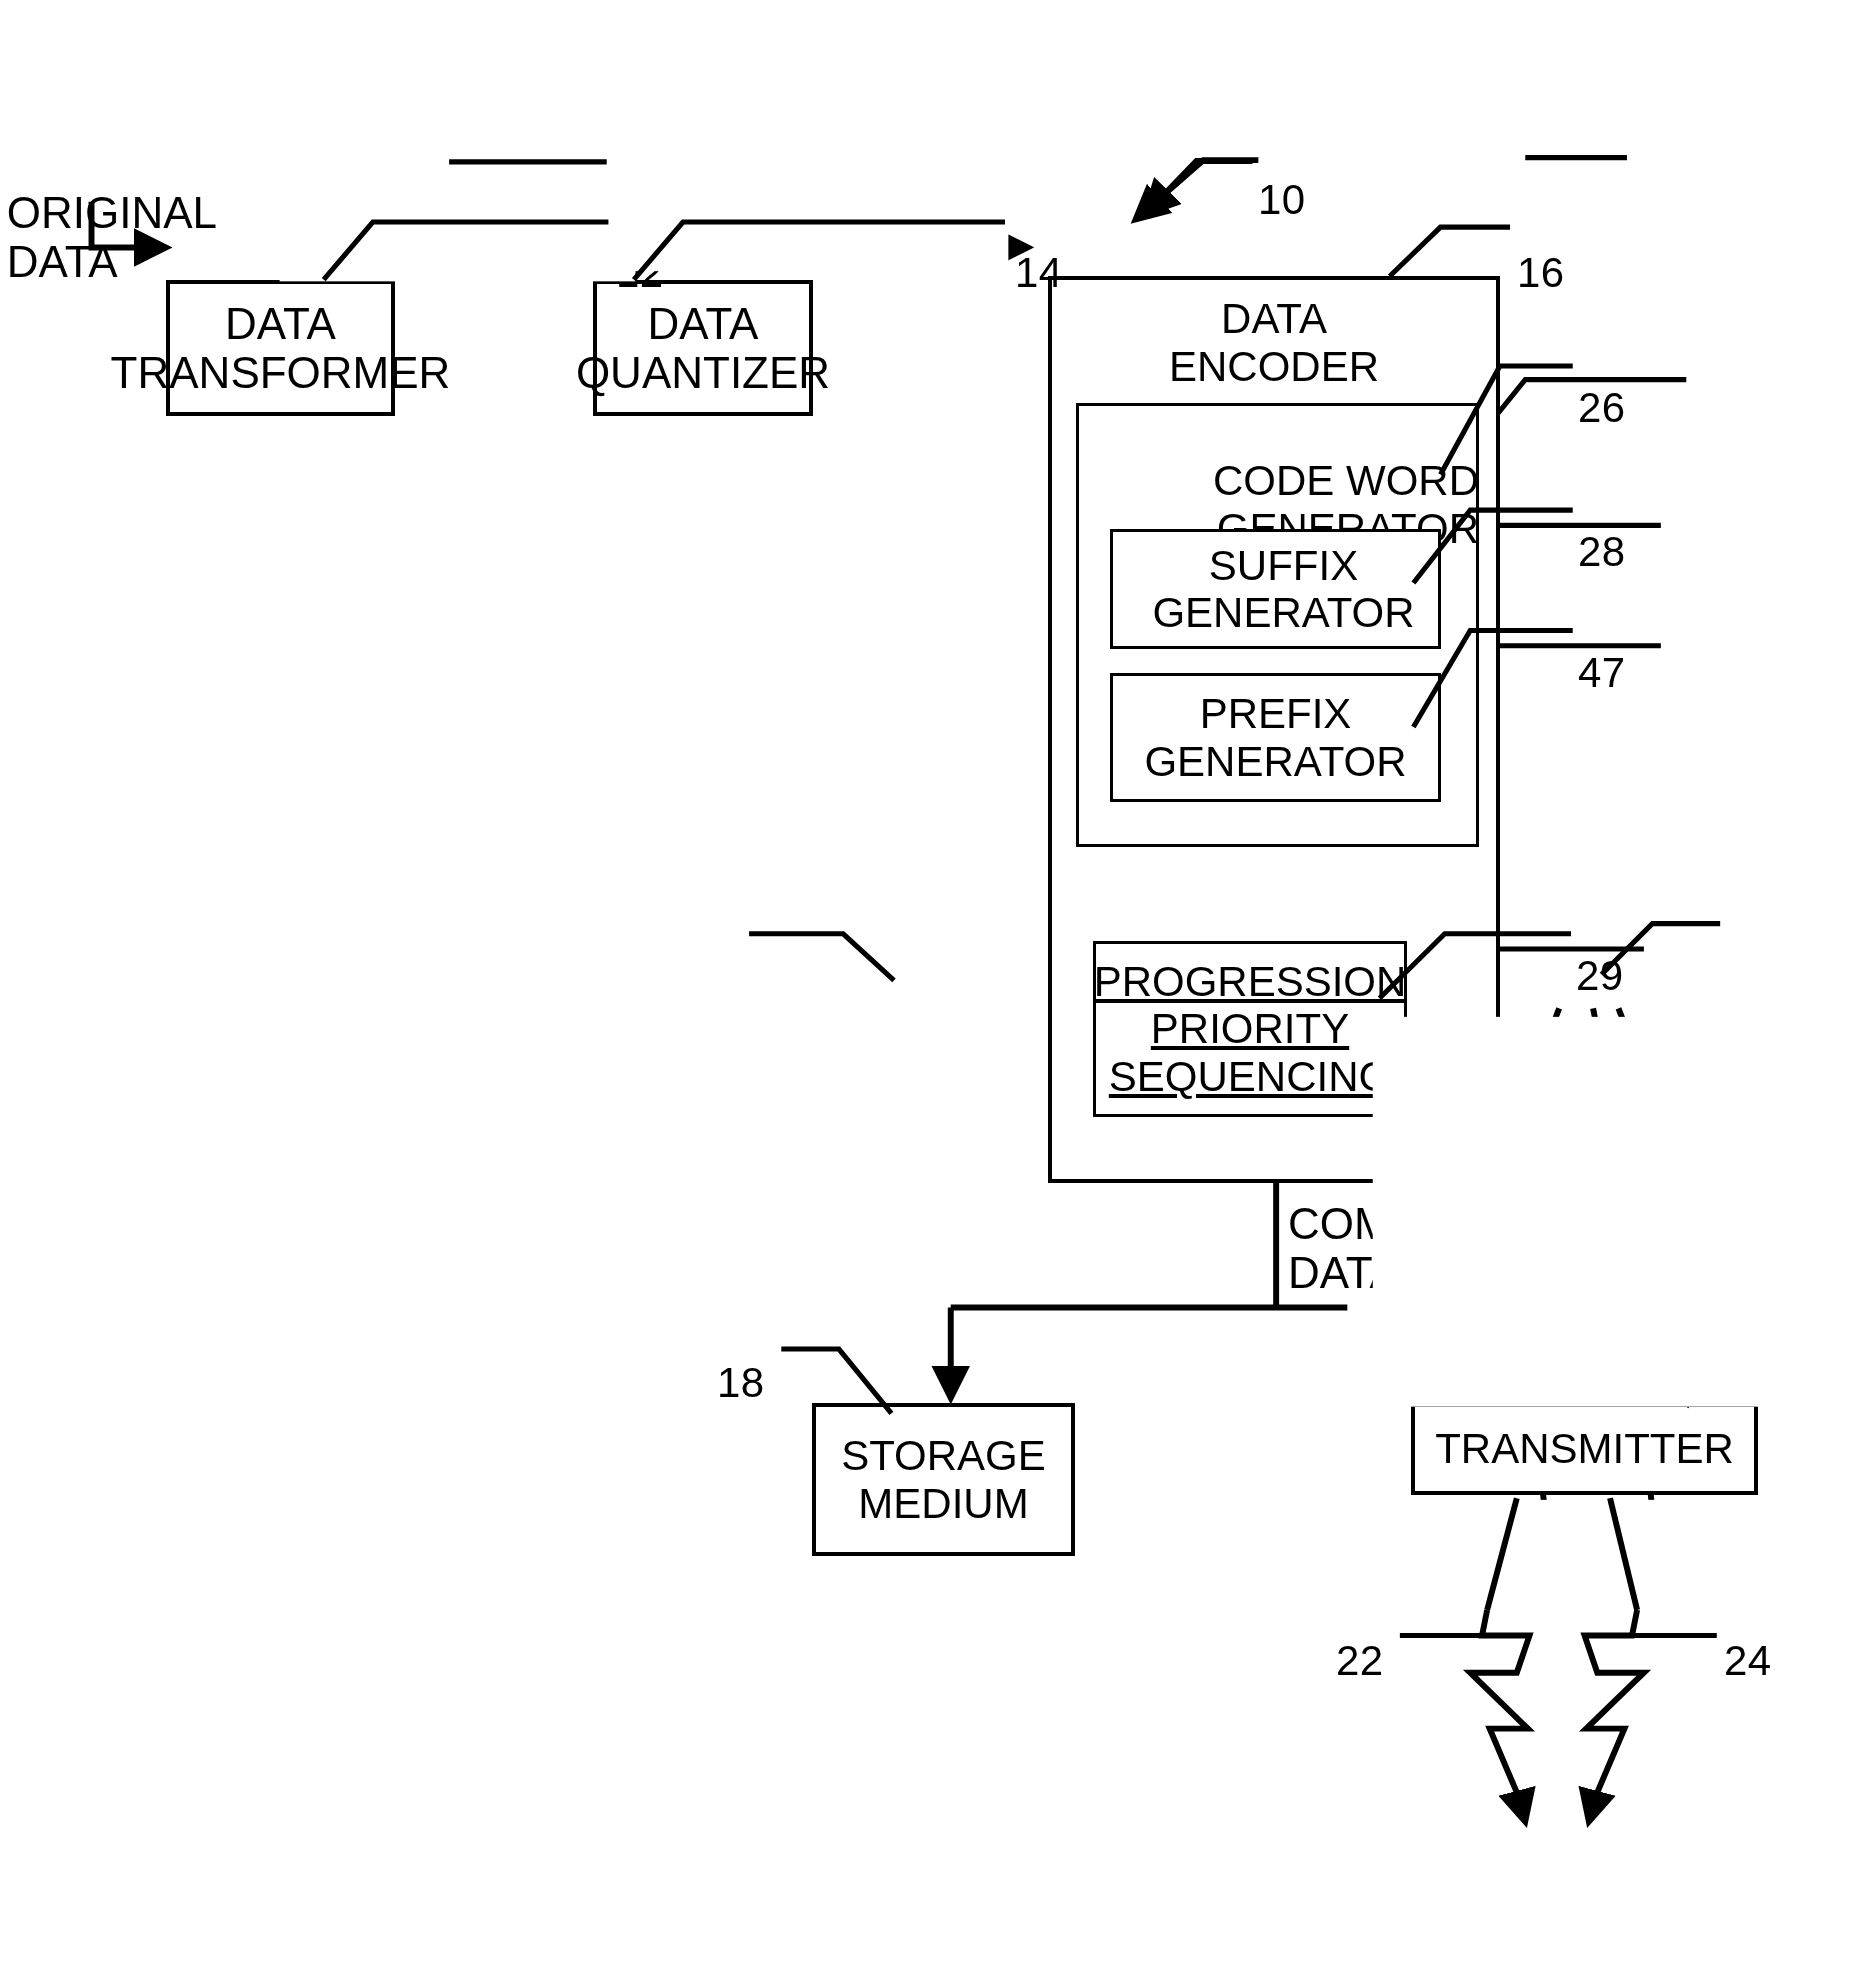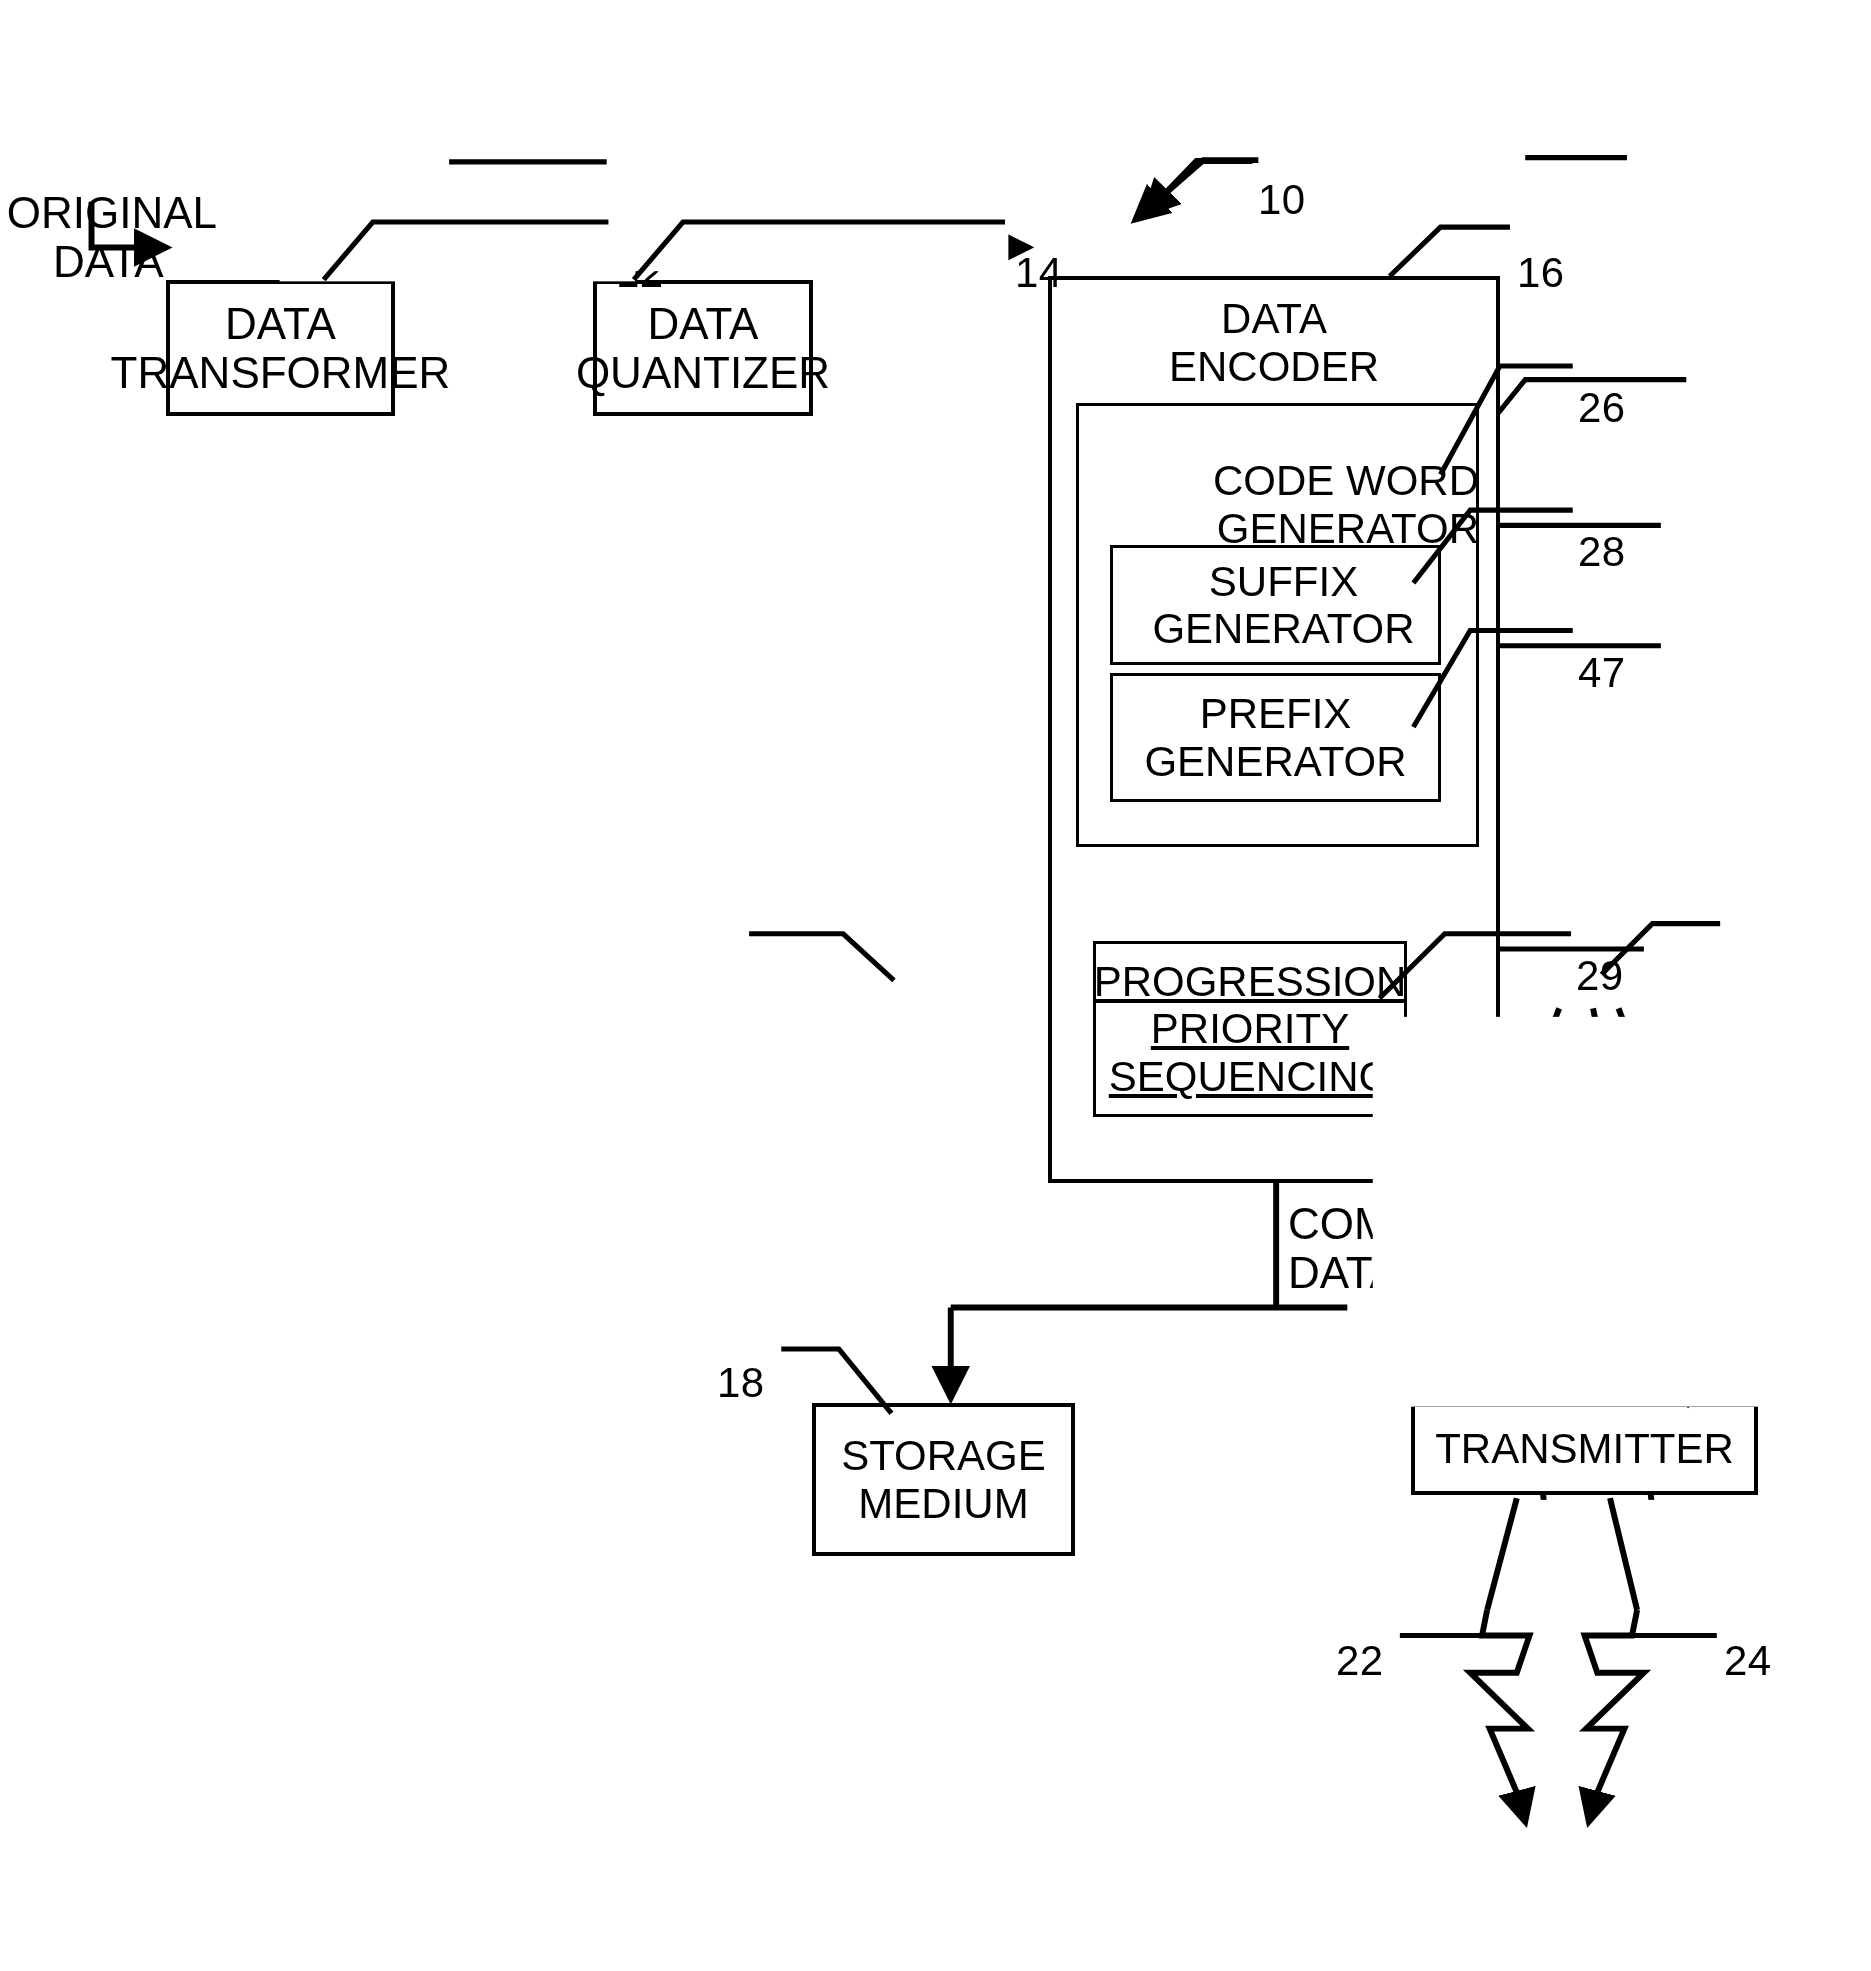--- a/index.html
+++ b/index.html
@@ -142,42 +142,42 @@
              L1740,1440 L1775,1520" stroke="#000" stroke-width="7" fill="none" stroke-linejoin="miter"></path>
     <path d="M1775,1520 L1782,1545" stroke="#000" stroke-width="7" fill="none" marker-end="url(#arrow)"></path>
     <path d="M1733,1336 L1660,1336 L1632,1336" stroke="#000" stroke-width="6" fill="none"></path>
 
     <path d="M1900,1290 L1893,1336 L1948,1336 L1933,1380 L1876,1380 L1944,1440
              L1901,1440 L1936,1520" stroke="#000" stroke-width="7" fill="none" stroke-linejoin="miter"></path>
     <path d="M1936,1520 L1943,1545" stroke="#000" stroke-width="7" fill="none" marker-end="url(#arrow)"></path>
     <path d="M1948,1336 L2010,1336 L2046,1336" stroke="#000" stroke-width="6" fill="none"></path>
   </svg>
 
-  <div class="lbl t52" style="left:6.8px;top:188px;width:203px;text-align:center;">ORIGINAL
+  <div class="lbl t52" style="left:6.8px;top:188px;width:203px;text-align:left;">ORIGINAL
 DATA</div>
 
   <div class="box t52" style="left:166px;top:280px;width:229px;height:136px;">
     <span style="white-space:pre;">DATA
 TRANSFORMER</span>
   </div>
 
   <div class="box t52" style="left:593px;top:280px;width:220px;height:136px;">
     <span style="white-space:pre;">DATA
 QUANTIZER</span>
   </div>
 
   <div class="box top" style="left:1048px;top:276px;width:452px;height:907px;"></div>
   <div class="encoder-title" style="left:1048px;top:295px;width:452px;">DATA
 ENCODER</div>
 
   <div class="box thin top" style="left:1076px;top:403px;width:403px;height:444px;"></div>
   <div class="cwg-title" style="left:1076px;top:417px;width:403px;">CODE WORD
 GENERATOR</div>
 
-  <div class="box thin t50" style="left:1110px;top:545px;width:331px;height:120px;padding-left:16px;">
+  <div class="box thin t50" style="left:1110px;top:529px;width:331px;height:120px;padding-left:16px;">
     <span style="white-space:pre;">SUFFIX
 GENERATOR</span>
   </div>
 
   <div class="box thin t50" style="left:1110px;top:673px;width:331px;height:129px;">
     <span style="white-space:pre;">PREFIX
 GENERATOR</span>
   </div>
 
   <div class="box thin t50" style="left:1093px;top:941px;width:314px;height:176px;">

